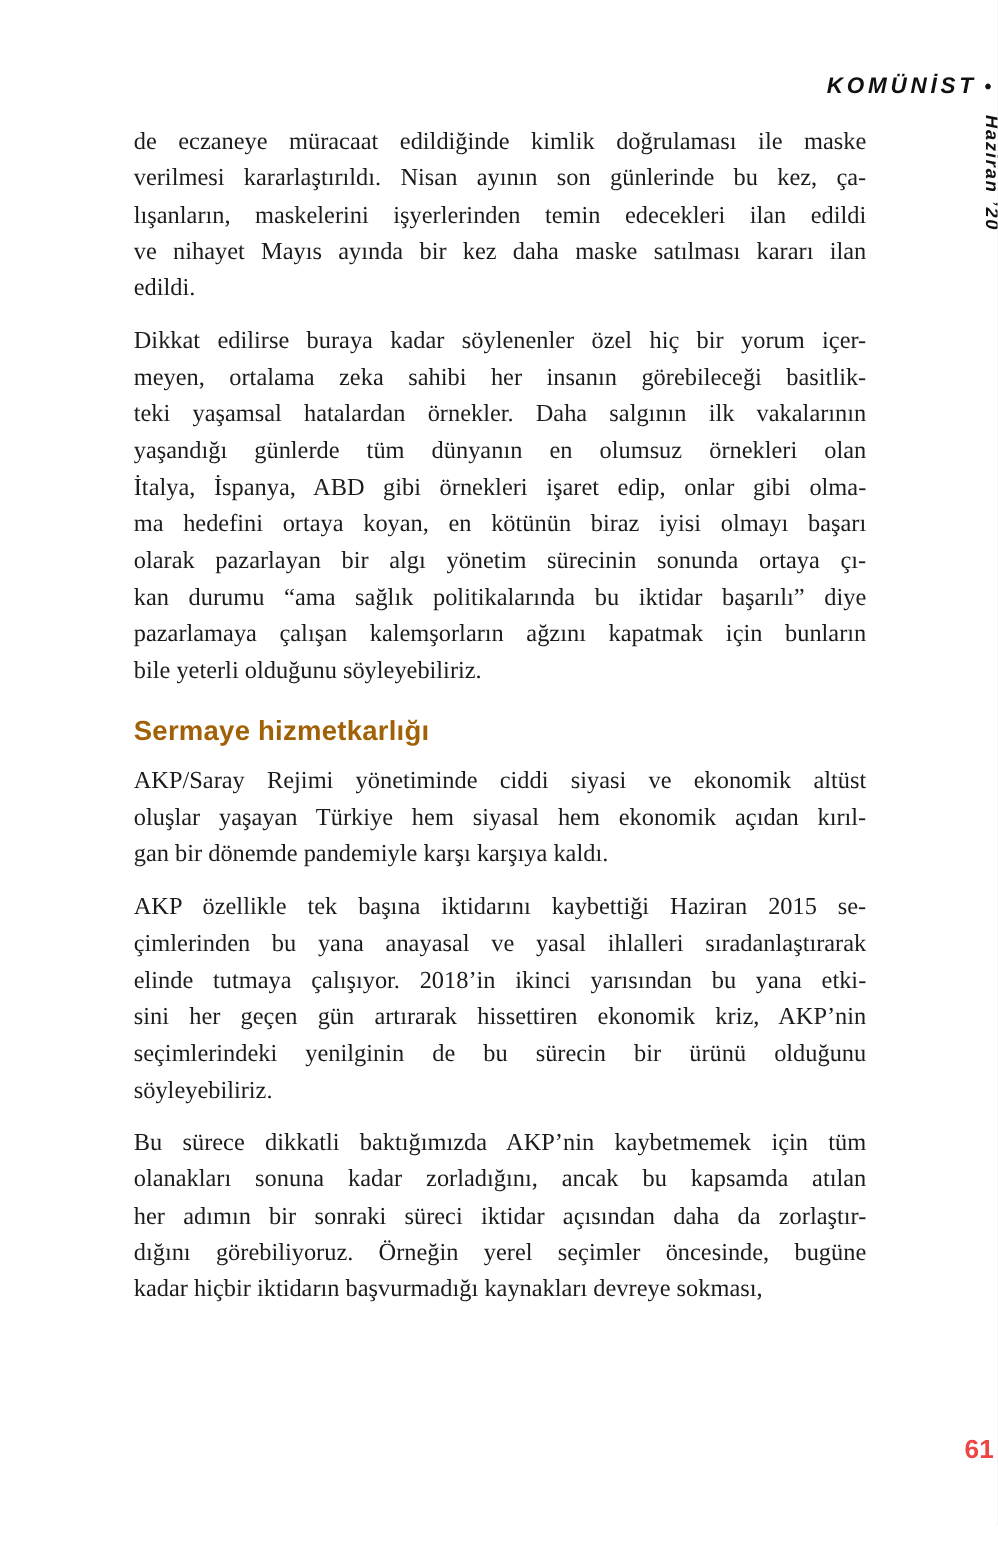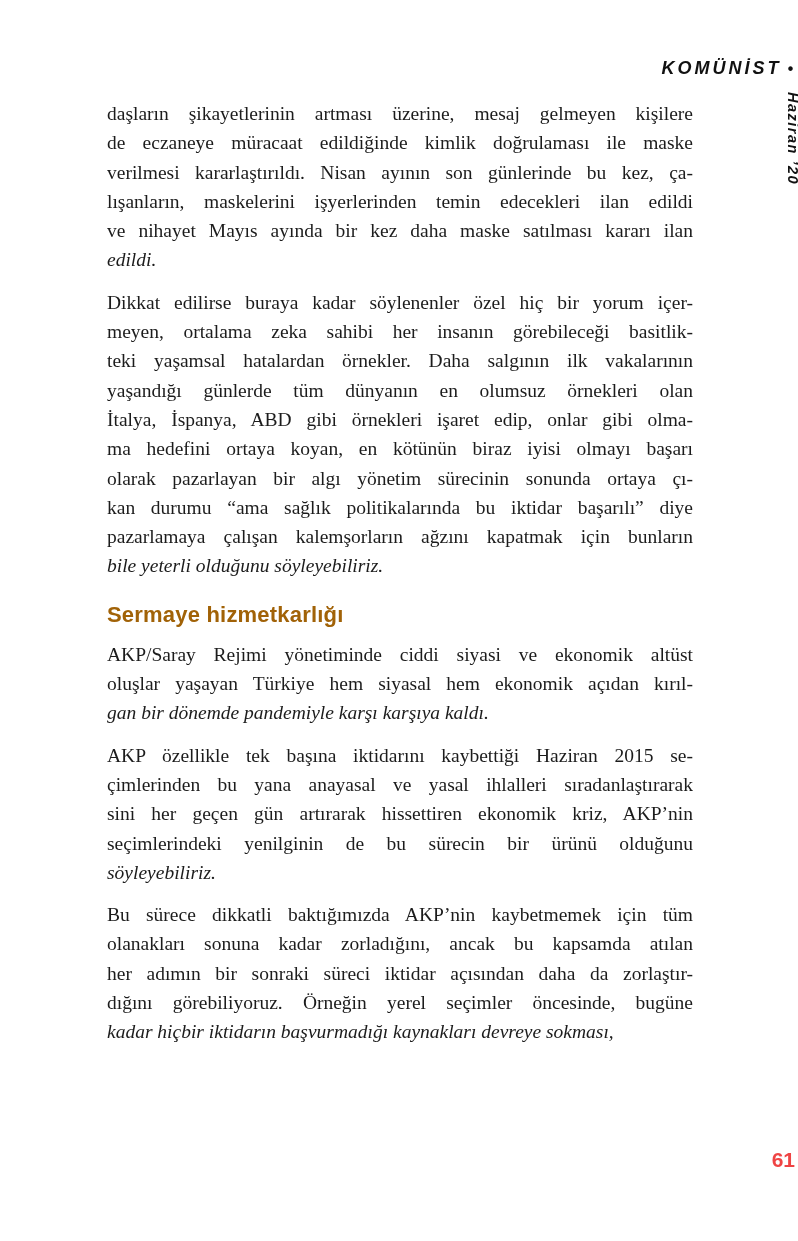--- a/index.html
+++ b/index.html
@@ -64,21 +64,20 @@
   .paragraph {
     margin: 0 0 13px 0;
   }
   .line {
     text-align: justify;
     text-align-last: justify;
     white-space: normal;
   }
   .line.last {
     text-align-last: left;
-    font-style: italic;
   }
   .section-heading {
     font-family: "Liberation Sans", sans-serif;
     font-weight: bold;
     font-size: 22px;
     line-height: 28px;
     color: #a16207;
     margin: 20px 0 11px 0;
     letter-spacing: 0.2px;
   }
@@ -100,21 +99,20 @@
 <div class="page">
 
   <div class="masthead">
     <span>KOMÜNİST</span><span class="bullet">•</span>
   </div>
 
   <div class="issue-vertical">Haziran ’20</div>
 
   <div class="text-column">
       <div class="paragraph">
-        <div class="line">daşların şikayetlerinin artması üzerine, mesaj gelmeyen kişilere</div>
         <div class="line">de eczaneye müracaat edildiğinde kimlik doğrulaması ile maske</div>
         <div class="line">verilmesi kararlaştırıldı. Nisan ayının son günlerinde bu kez, ça-</div>
         <div class="line">lışanların, maskelerini işyerlerinden temin edecekleri ilan edildi</div>
         <div class="line">ve nihayet Mayıs ayında bir kez daha maske satılması kararı ilan</div>
         <div class="line last">edildi.</div>
       </div>
       <div class="paragraph">
         <div class="line">Dikkat edilirse buraya kadar söylenenler özel hiç bir yorum içer-</div>
         <div class="line">meyen, ortalama zeka sahibi her insanın görebileceği basitlik-</div>
         <div class="line">teki yaşamsal hatalardan örnekler. Daha salgının ilk vakalarının</div>
@@ -128,20 +126,21 @@
       </div>
       <h2 class="section-heading">Sermaye hizmetkarlığı</h2>
       <div class="paragraph">
         <div class="line">AKP/Saray Rejimi yönetiminde ciddi siyasi ve ekonomik altüst</div>
         <div class="line">oluşlar yaşayan Türkiye hem siyasal hem ekonomik açıdan kırıl-</div>
         <div class="line last">gan bir dönemde pandemiyle karşı karşıya kaldı.</div>
       </div>
       <div class="paragraph">
         <div class="line">AKP özellikle tek başına iktidarını kaybettiği Haziran 2015 se-</div>
         <div class="line">çimlerinden bu yana anayasal ve yasal ihlalleri sıradanlaştırarak</div>
+        <div class="line">elinde tutmaya çalışıyor. 2018’in ikinci yarısından bu yana etki-</div>
         <div class="line">sini her geçen gün artırarak hissettiren ekonomik kriz, AKP’nin</div>
         <div class="line">seçimlerindeki yenilginin de bu sürecin bir ürünü olduğunu</div>
         <div class="line last">söyleyebiliriz.</div>
       </div>
       <div class="paragraph">
         <div class="line">Bu sürece dikkatli baktığımızda AKP’nin kaybetmemek için tüm</div>
         <div class="line">olanakları sonuna kadar zorladığını, ancak bu kapsamda atılan</div>
         <div class="line">her adımın bir sonraki süreci iktidar açısından daha da zorlaştır-</div>
         <div class="line">dığını görebiliyoruz. Örneğin yerel seçimler öncesinde, bugüne</div>
         <div class="line last">kadar hiçbir iktidarın başvurmadığı kaynakları devreye sokması,</div>

